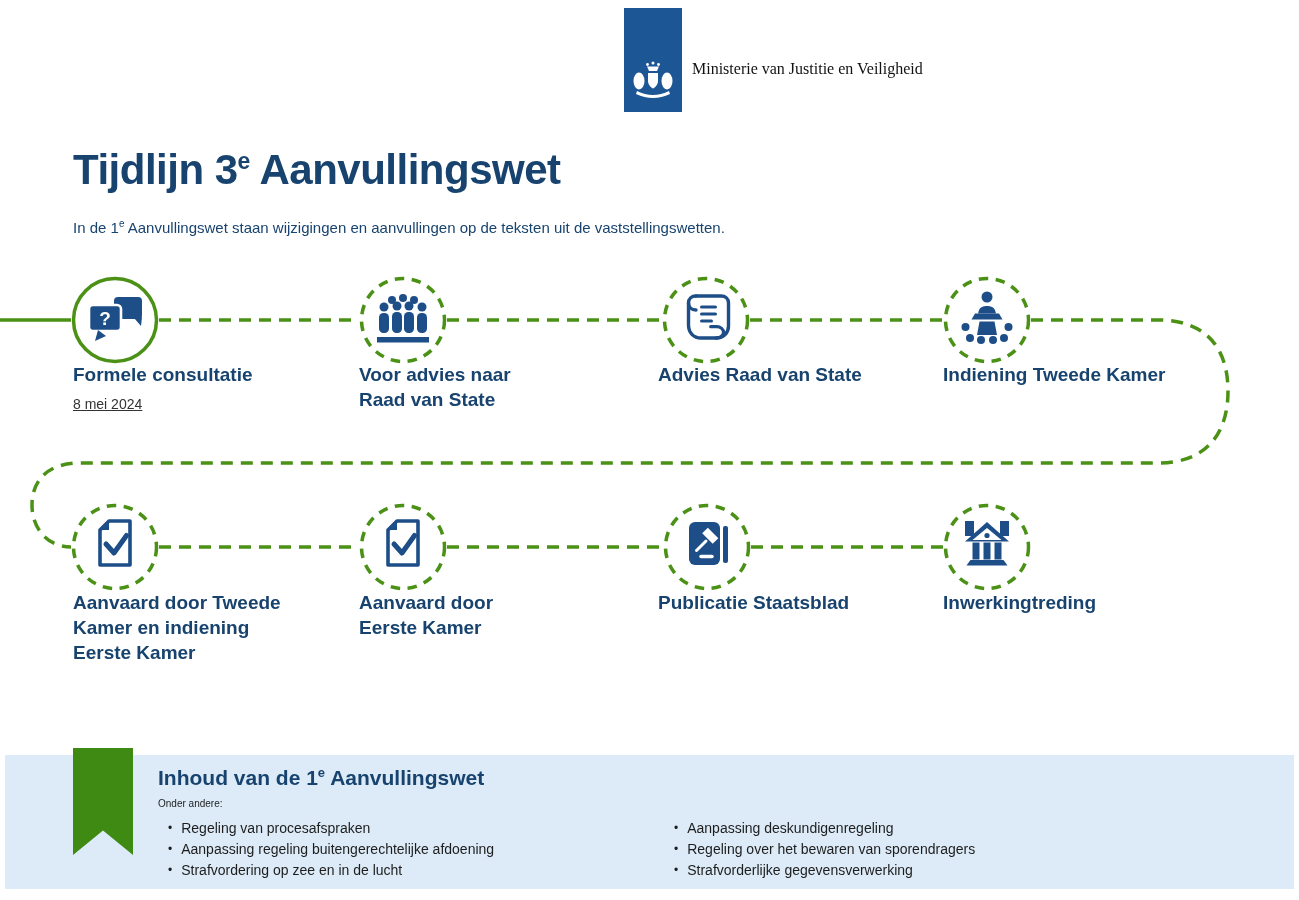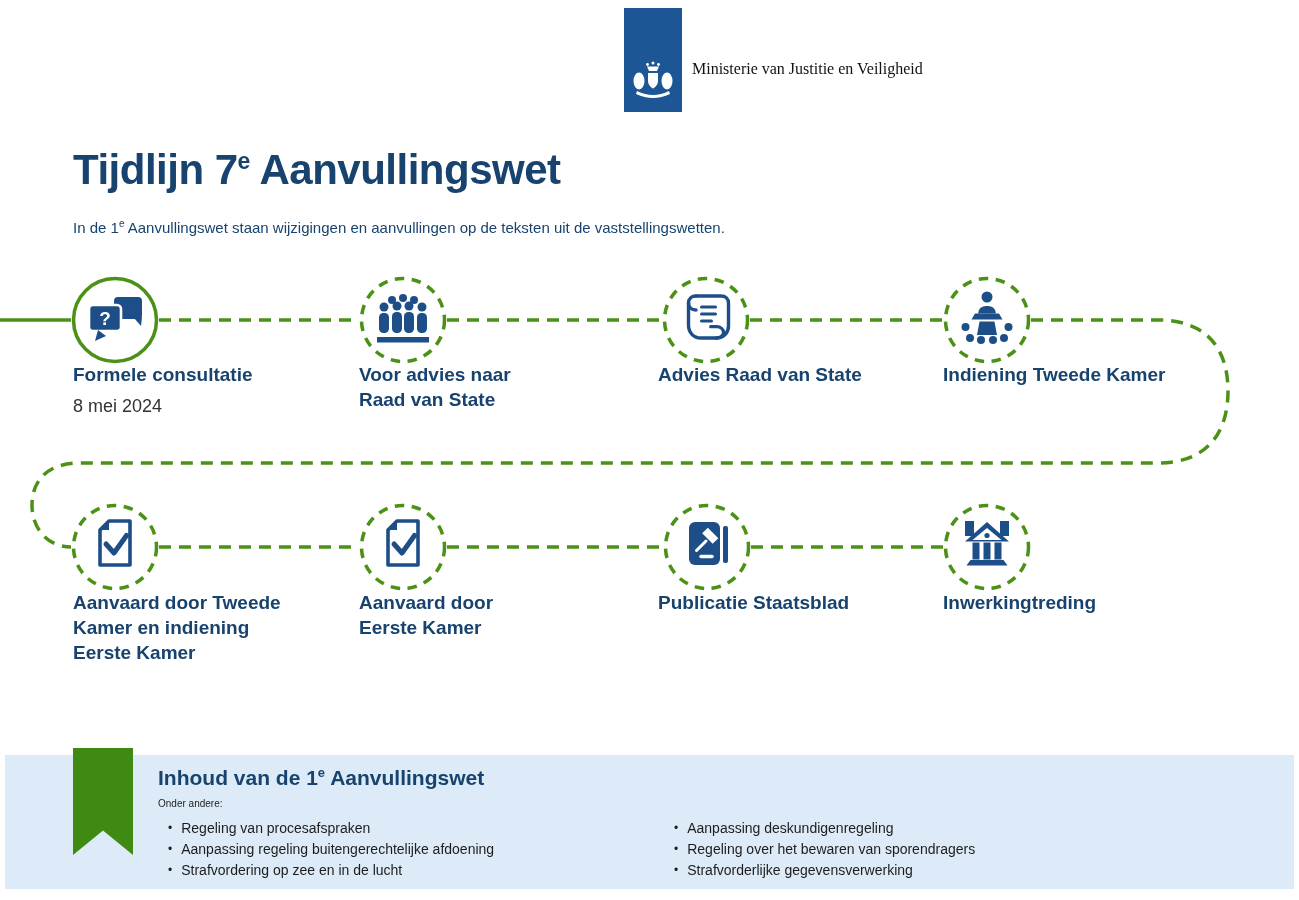--- a/index.html
+++ b/index.html
@@ -18,21 +18,21 @@
     color:#17436e;letter-spacing:-0.5px;}
   .page-title sup{font-size:23px;}
   .subtitle{position:absolute;left:73px;top:218px;margin:0;font-size:15px;color:#17436e;}
   .subtitle sup{font-size:10px;}
 
   
   .connectors{position:absolute;left:0;top:0;}
   .node{position:absolute;width:88px;height:88px;}
   .node-label{position:absolute;width:270px;font-size:19px;line-height:25px;font-weight:bold;
     color:#17436e;white-space:pre-line;}
-  .node-date{position:absolute;font-size:18px;color:#333333;}
+  .node-date{position:absolute;font-size:14px;color:#333333;text-decoration:underline;}
 
   
   .content-box{position:absolute;left:5px;top:755px;width:1289px;height:134px;background:#dcebf7;}
   .ribbon{position:absolute;left:73px;top:748px;width:60px;height:107px;background:#3f8a12;
     clip-path:polygon(0 0,100% 0,100% 100%,50% 77%,0 100%);}
   .box-heading{position:absolute;left:158px;top:765px;margin:0;font-size:21px;font-weight:bold;color:#17436e;}
   .box-heading sup{font-size:13px;}
   .box-intro{position:absolute;left:158px;top:798px;margin:0;font-size:10px;color:#1d1d1d;}
   .bullets{position:absolute;margin:0;padding:0;list-style:none;font-size:14px;color:#1d1d1d;}
   .bullets li{margin:0 0 6px 0;line-height:14px;}
@@ -56,21 +56,21 @@
           <path d="M17 13 h10 v8 c0 5 -5 7.5 -5 7.5 s-5 -2.5 -5 -7.5 z"></path>
           <ellipse cx="8" cy="21" rx="5.5" ry="8.5"></ellipse>
           <ellipse cx="36" cy="21" rx="5.5" ry="8.5"></ellipse>
           <path d="M6 31 q16 8 32 0 l1 3 q-17 8 -34 0 z"></path>
         </g>
       </svg>
     </div>
     <span class="ministry-name">Ministerie van Justitie en Veiligheid</span>
   </div>
 
-  <h1 class="page-title"><span>Tijdlijn 7</span><sup>e</sup><span> Aanvullingswet</span></h1>
+  <h1 class="page-title"><span>Tijdlijn 3</span><sup>e</sup><span> Aanvullingswet</span></h1>
   <p class="subtitle"><span>In de 1</span><sup>e</sup><span> Aanvullingswet staan wijzigingen en aanvullingen op de teksten uit de vaststellingswetten.</span></p>
 
   <svg class="connectors" width="1299" height="700" viewBox="0 0 1299 700">
     <g stroke="#4a9116" stroke-width="3.5" fill="none">
       <path d="M0 320 H71"></path>
       <g stroke-dasharray="12 8">
         <path d="M159 320 H359"></path>
         <path d="M447 320 H662"></path>
         <path d="M750 320 H943"></path>
         <path d="M1031 320 H1158 C1206 320 1228 348 1228 391 C1228 434 1206 463 1158 463 H80 C46 463 32 482 32 505 C32 529 48 547 71 547"></path>

